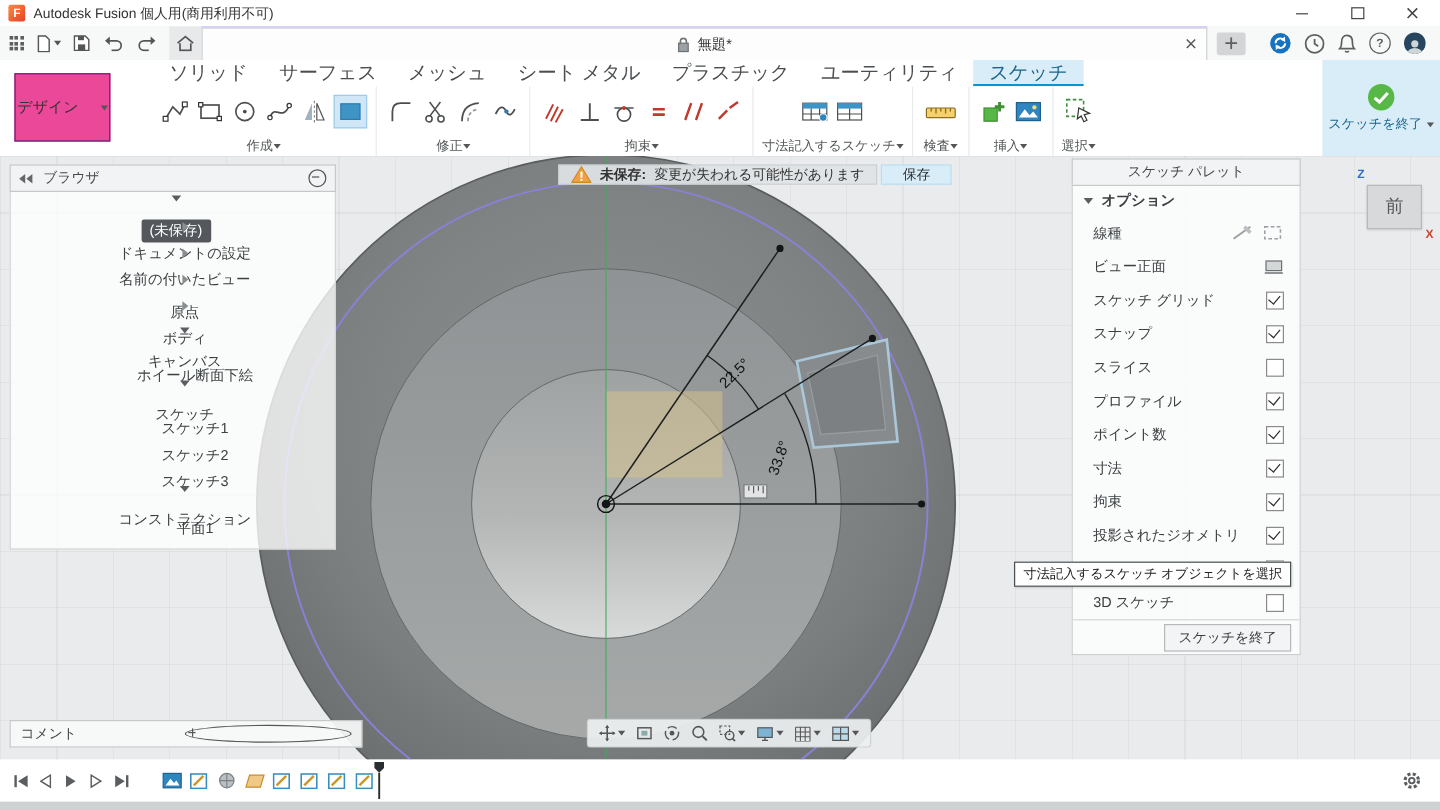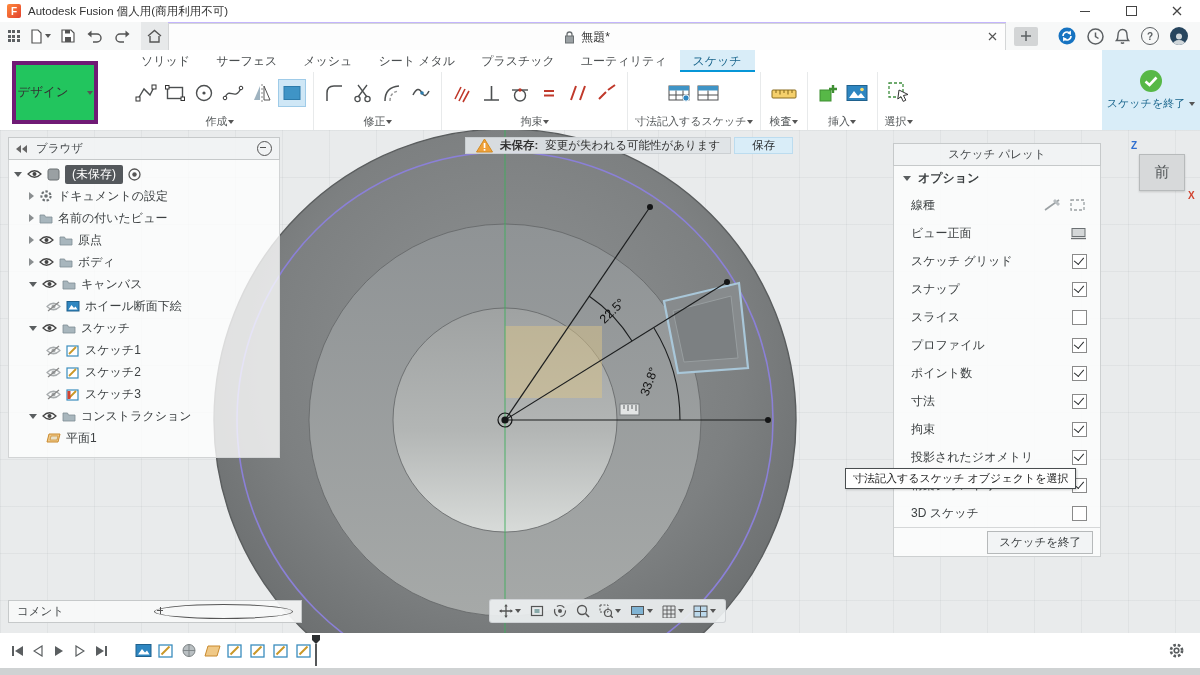--- a/index.html
+++ b/index.html
@@ -22,23 +22,23 @@
   .caret{width:0;height:0;border-left:3.5px solid transparent;border-right:3.5px solid transparent;border-top:4px solid #555;}
   .home-btn{width:27px;height:28px;background:#e7e9ea;display:flex;align-items:center;justify-content:center;margin-left:6px;}
   .tabstrip{flex:1;height:28px;background:#c4b5fd;display:flex;align-items:flex-end;position:relative;}
   .doc-tab{flex:1;height:26px;margin-top:2px;background:#fdfdfd;border:1px solid #d4d6d7;border-bottom:none;display:flex;align-items:center;justify-content:center;position:relative;gap:6px;}
   .newtab-btn{width:24px;height:19px;background:#d3d5d6;border-radius:2px;margin:0 8px;display:flex;align-items:center;justify-content:center;}
   .qat-right{display:flex;align-items:center;gap:11px;padding:0 12px;}
   .help-circle{width:16px;height:16px;border:1.4px solid #5c6063;border-radius:50%;display:flex;align-items:center;justify-content:center;font-size:10px;font-weight:bold;color:#5c6063;}
   .avatar{width:18px;height:18px;border-radius:50%;background:#27455e;display:flex;align-items:flex-end;justify-content:center;overflow:hidden;}
   
   .ribbon{position:absolute;top:50px;left:0;right:0;height:80px;background:#fff;border-bottom:1px solid #d6d8d9;}
-  .workspace-btn{position:absolute;left:12px;top:11px;width:78px;height:55px;border:4px solid #701a75;background:#22c55e;display:flex;align-items:center;justify-content:center;gap:18px;font-size:12.5px;}
+  .workspace-btn{position:absolute;left:12px;top:11px;width:78px;height:55px;border:1px solid #701a75;background:#ec4899;display:flex;align-items:center;justify-content:center;gap:18px;font-size:12.5px;}
   .rtabs{position:absolute;left:128px;top:0;height:22px;display:flex;}
-  .rtab{padding:0 13px;display:flex;align-items:center;font-size:12px;color:#4a4e50;}
+  .rtab{padding:0 13px;display:flex;align-items:center;font-size:16px;color:#4a4e50;}
   .rtab.active{background:#d9edf8;color:#19658c;box-shadow:inset 0 -2px 0 #0696d7;}
   .tools{position:absolute;left:126px;top:22px;right:98px;bottom:0;display:flex;}
   .tgroup{display:flex;flex-direction:column;align-items:center;padding:0 7px;border-right:1px solid #e8eaeb;}
   .tg-icons{flex:1;display:flex;align-items:center;gap:3px;}
   .tg-label{height:17px;font-size:11px;color:#54585a;display:flex;align-items:center;gap:0;white-space:nowrap;}
   .ticon{width:26px;height:26px;display:flex;align-items:center;justify-content:center;}
   .ticon.active{background:#cfe7f6;border:1px solid #9fcbe8;}
   .finish-block{position:absolute;right:0;top:0;bottom:0;width:98px;background:#d9edf8;display:flex;flex-direction:column;align-items:center;justify-content:center;gap:3px;}
   .finish-label{font-size:11px;color:#19658c;display:flex;align-items:center;gap:4px;}
   
@@ -53,27 +53,27 @@
   
   .browser{position:absolute;left:8px;top:7px;width:272px;}
   .panel-h{height:21px;background:rgba(240,243,244,.96);border:1px solid #c6c9ca;display:flex;align-items:center;padding:0 7px;gap:8px;font-size:11.5px;color:#44484a;}
   .dblchev{display:flex;}
   .chevl{width:0;height:0;border-top:4px solid transparent;border-bottom:4px solid transparent;border-right:5px solid #666;margin-right:1px;}
   .minus-circle,.plus-circle{width:13px;height:13px;border-radius:50%;border:1.3px solid #555;position:relative;margin-left:auto;}
   .minus-circle::after{content:"";position:absolute;left:2.2px;top:4.6px;width:6px;border-top:1.4px solid #555;}
   .plus-circle::after{content:"";position:absolute;left:2.2px;top:4.6px;width:6px;border-top:1.4px solid #555;}
   .plus-circle::before{content:"";position:absolute;left:4.8px;top:2px;height:6.5px;border-left:1.4px solid #555;}
   .tree{background:rgba(255,255,255,.78);border:1px solid #d2d4d5;border-top:none;padding:3px 0 8px;}
-  .trow{height:22px;display:flex;align-items:center;gap:5px;font-size:12px;color:#3c4042;}
+  .trow{height:22px;display:flex;align-items:center;gap:5px;font-size:12px;color:#3c4042;flex-direction:column;}
   .p0{padding-left:5px}.p1{padding-left:20px}.p2{padding-left:37px}
   .exp-r{width:0;height:0;border-top:4px solid transparent;border-bottom:4px solid transparent;border-left:5px solid #8a8e90;}
   .exp-d{width:0;height:0;border-left:4px solid transparent;border-right:4px solid transparent;border-top:5px solid #5a5e60;}
   .root-chip{background:#54585c;color:#fff;padding:1px 7px;border-radius:2px;}
   
-  .palette{position:absolute;left:893px;top:13px;width:208px;}
+  .palette{position:absolute;left:893px;top:2px;width:191px;}
   .pbody{background:rgba(251,252,252,.93);border:1px solid #cdd0d1;border-top:none;}
   .palette .panel-h{justify-content:center;}
   .psection{height:25px;display:flex;align-items:center;gap:7px;padding:0 9px;font-weight:bold;font-size:12px;color:#3c4042;}
   .prow{height:28px;display:flex;align-items:center;padding:0 13px 0 17px;font-size:12px;color:#3c4042;}
   .plabel{flex:1;}
   .cb{width:13px;height:13px;border:1px solid #8a8a8a;background:#fff;position:relative;}
   .cb.checked::after{content:"";position:absolute;left:3.2px;top:0.5px;width:4.5px;height:8px;border-right:1.8px solid #2b2e30;border-bottom:1.8px solid #2b2e30;transform:rotate(40deg);}
   .pfooter{height:28px;border-top:1px solid #d5d7d8;display:flex;align-items:center;justify-content:flex-end;padding:0 7px;}
   .pbtn{border:1px solid #b6b9ba;background:#f2f4f5;padding:3px 11px;font-size:11.5px;color:#3c4042;}
   

